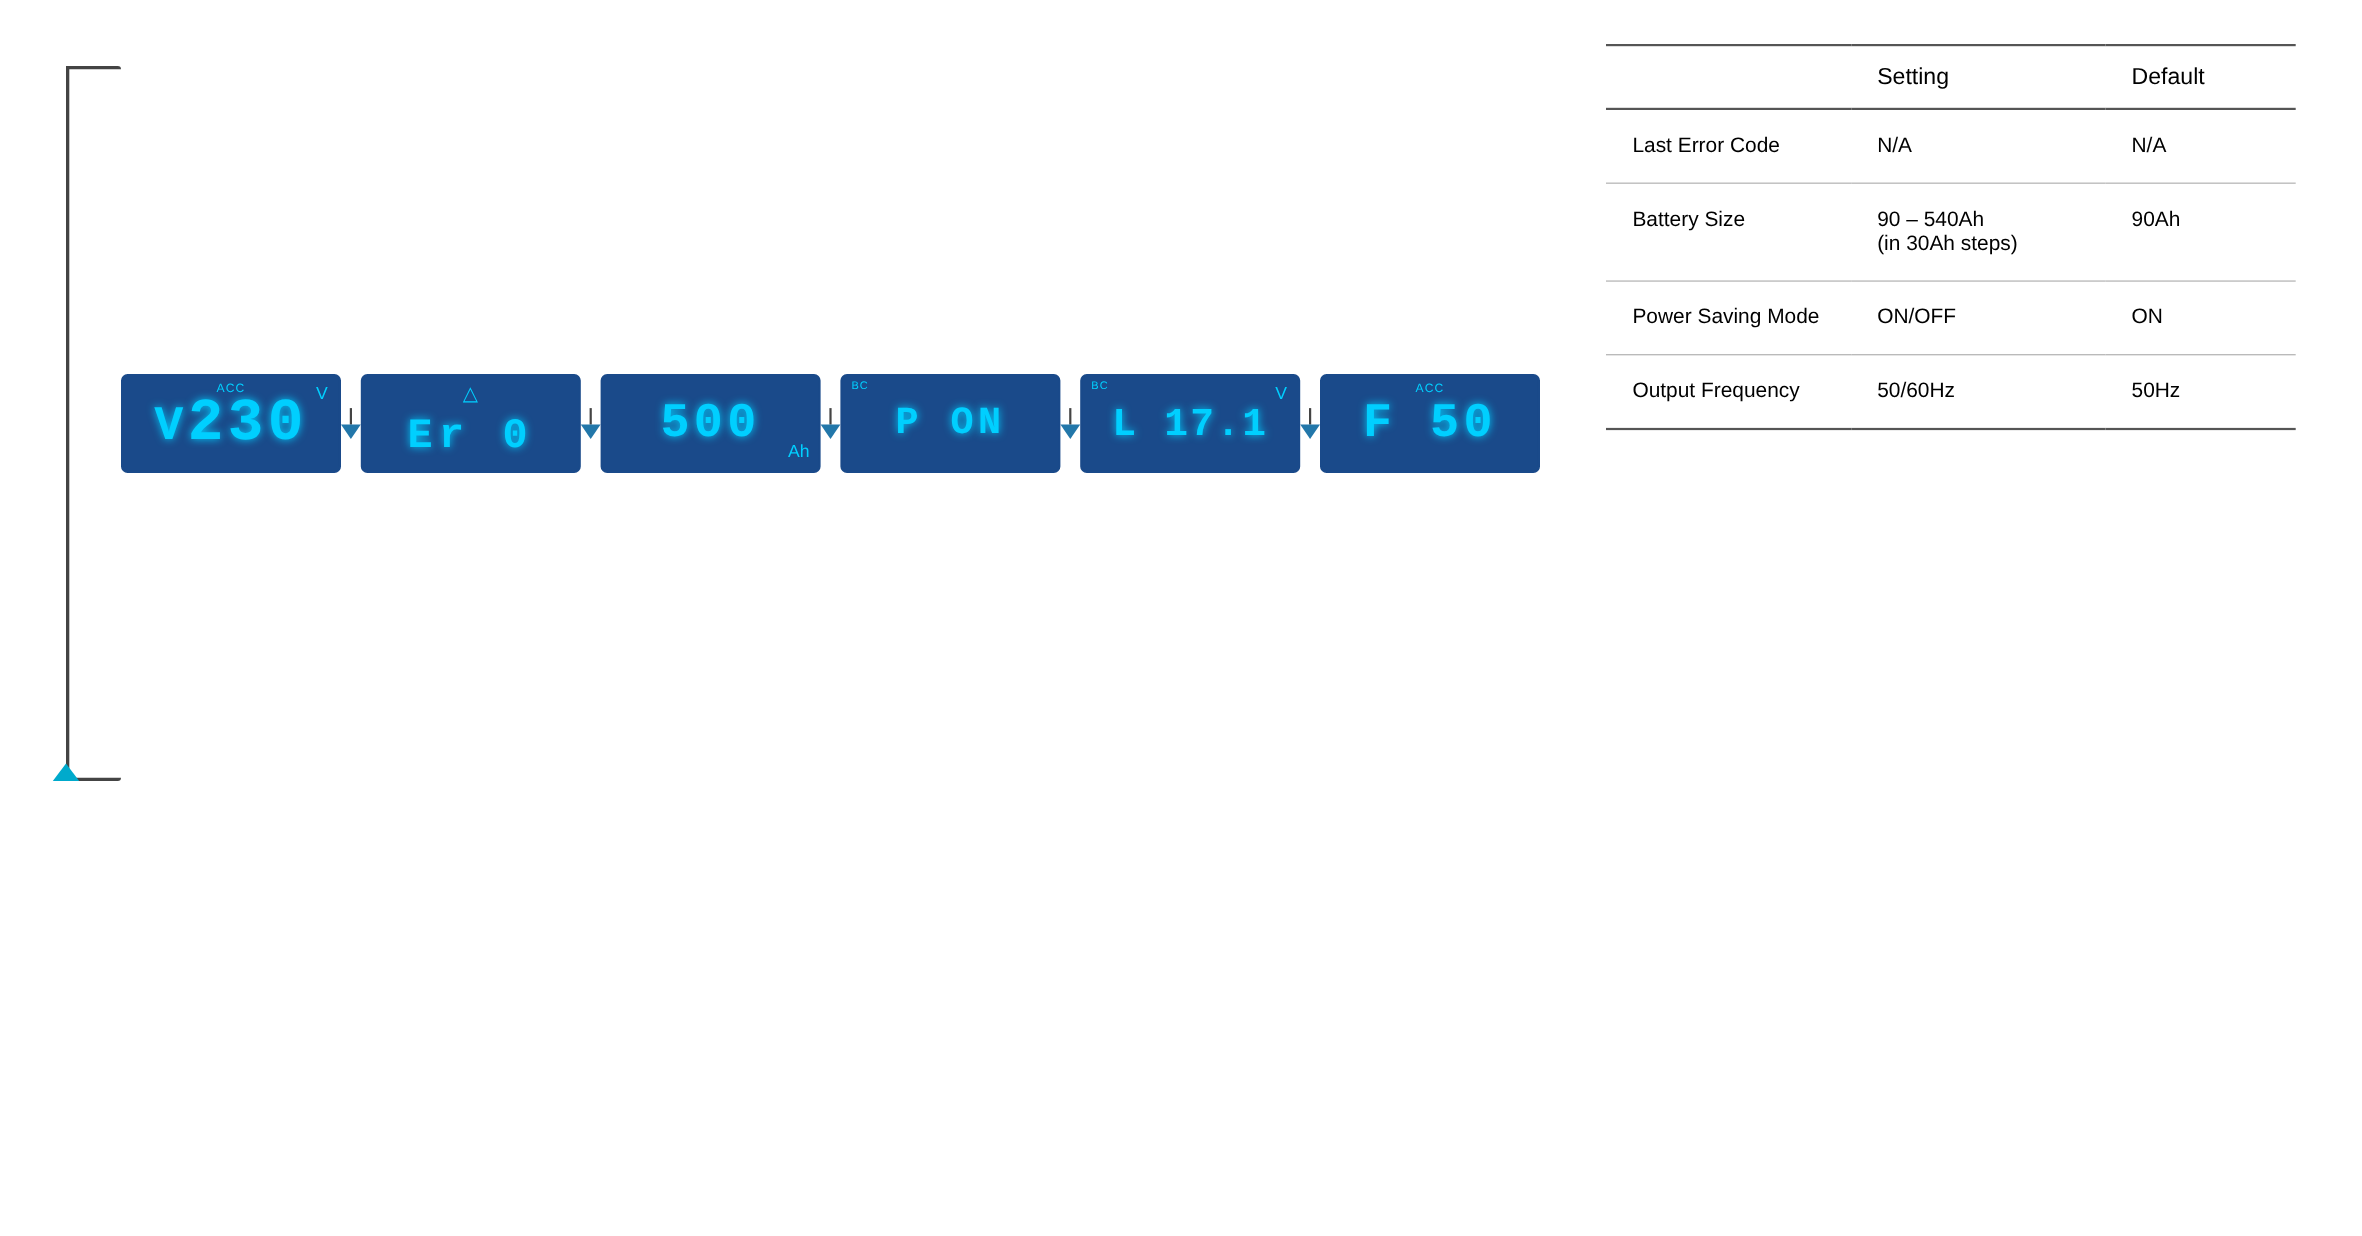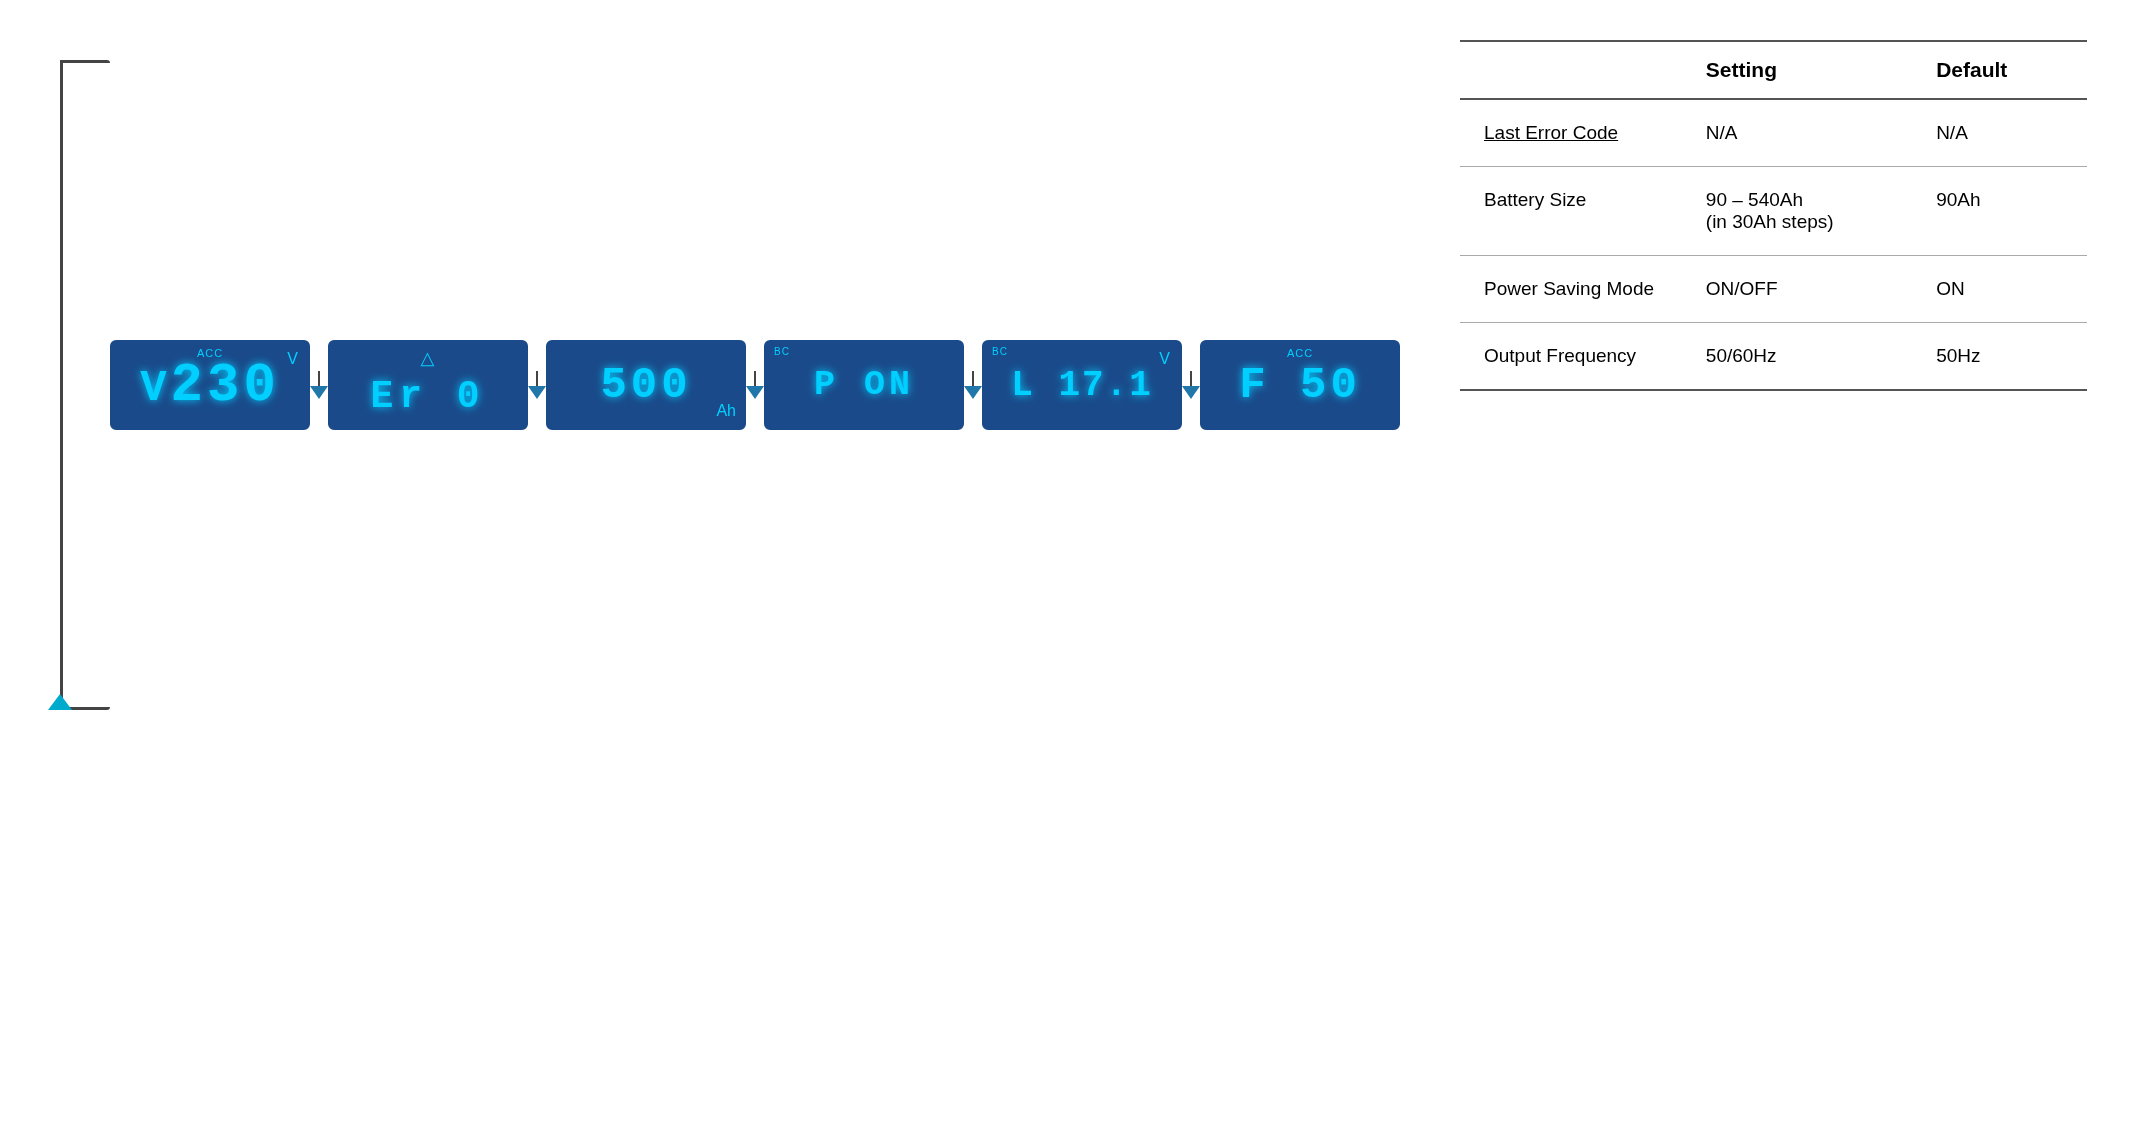--- a/index.html
+++ b/index.html
@@ -137,21 +137,21 @@
       margin-top: 0;
     }
 
     table {
       width: 100%;
       border-collapse: collapse;
       font-size: 19px;
     }
 
     th {
-      font-weight: bold;
+      font-weight: normal;
       font-size: 21px;
       padding: 16px 24px;
       text-align: left;
       border-top: 2px solid #555;
       border-bottom: 2px solid #555;
     }
 
     td {
       padding: 22px 24px;
       border-bottom: 1px solid #aaa;
@@ -273,21 +273,21 @@
   <table>
     <thead>
       <tr>
         <th class="col-setting"></th>
         <th class="col-options">Setting</th>
         <th class="col-default">Default</th>
       </tr>
     </thead>
     <tbody id="table-body">
         <tr>
-          <td style="font-weight: normal; text-decoration: underline;">Last Error Code</td>
+          <td style="font-weight: normal;">Last Error Code</td>
           <td>N/A</td>
           <td>N/A</td>
         </tr>
         <tr>
           <td style="font-weight: normal;">Battery Size</td>
           <td>90 – 540Ah<br>(in 30Ah steps)</td>
           <td>90Ah</td>
         </tr>
         <tr>
           <td style="font-weight: normal;">Power Saving Mode</td>

